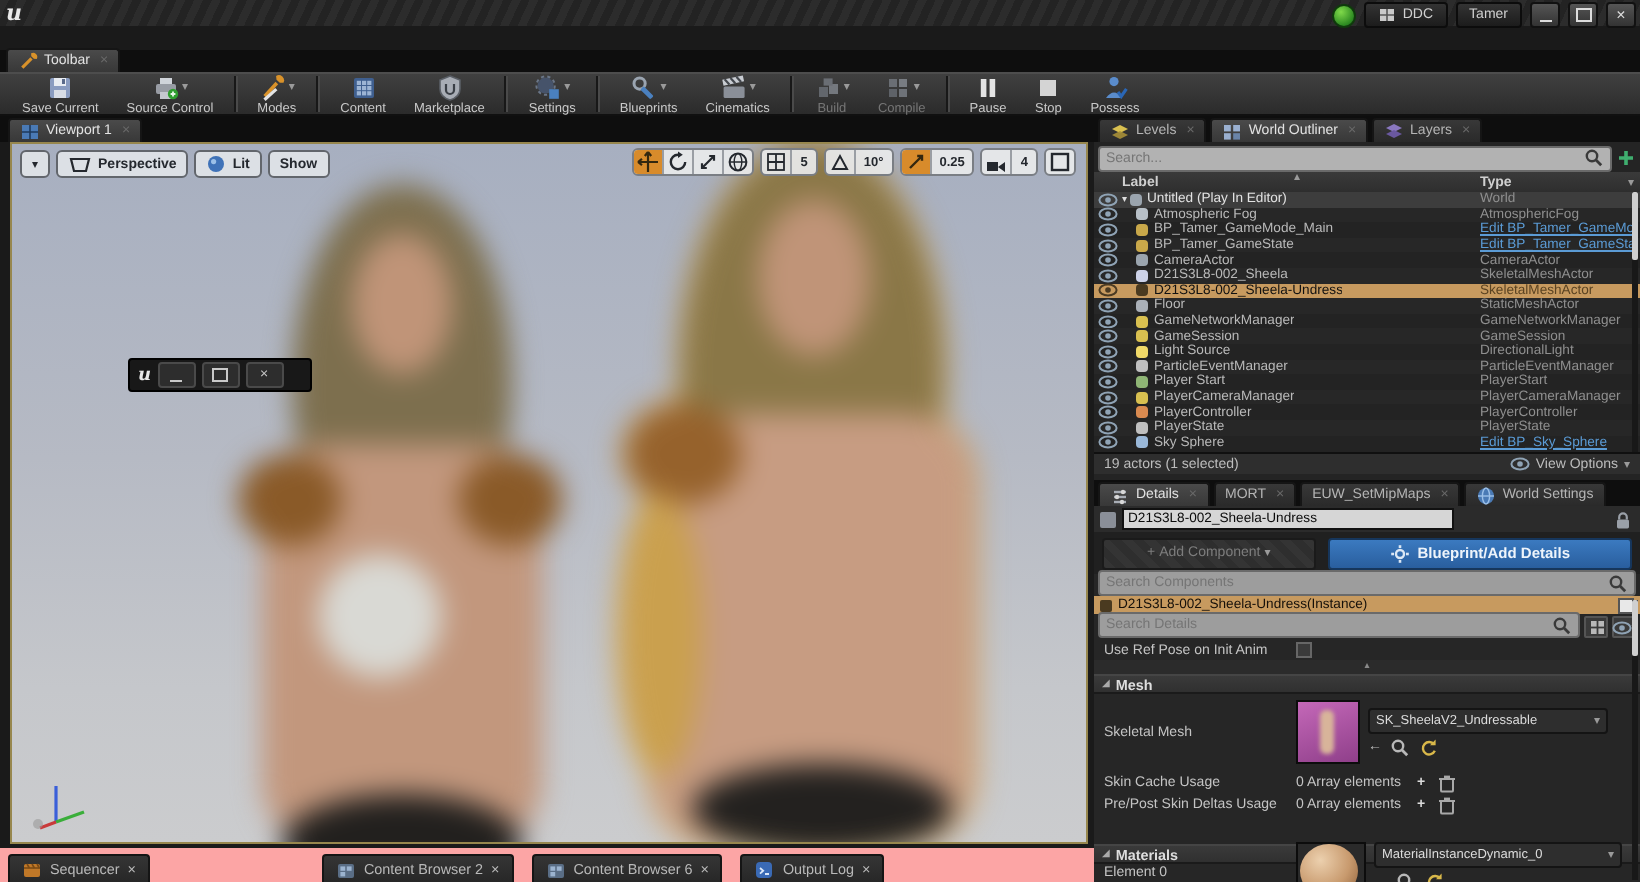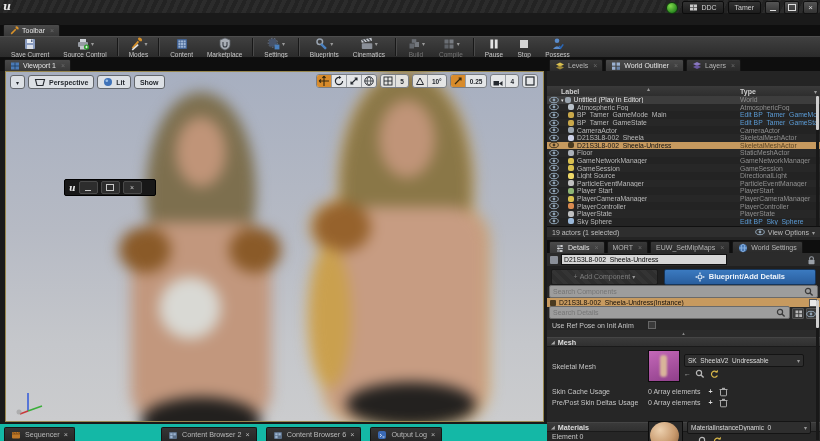--- a/index.html
+++ b/index.html
@@ -113,21 +113,21 @@
     font-size:7.2px;font-weight:bold;color:#dedede;padding-left:4px;box-sizing:border-box;gap:3px;}
   .ddown{height:11px;background:#2e2e2e;border:1px solid #141414;border-radius:2px;display:flex;align-items:center;
     font-size:6.5px;color:#dcdcdc;padding:0 3px;gap:3px;white-space:nowrap;}
   .thumb-mesh{width:30px;height:30px;border:1px solid #0c0c0c;background:linear-gradient(160deg,#c468b8,#8f3f8a);position:relative;overflow:hidden;}
   .thumb-mesh .mini{position:absolute;left:11px;top:4px;width:7px;height:22px;border-radius:3px;background:#d8b49a;filter:blur(1px);}
   .thumb-mat{width:33px;height:31px;border:1px solid #0c0c0c;background:#2a2a2a;position:relative;overflow:hidden;}
   .thumb-mat .sph{position:absolute;left:1px;top:0px;width:29px;height:27px;border-radius:50%;
     background:radial-gradient(circle at 35% 30%,#ecd0ae,#c89a6e 55%,#8a5c36);}
   .iconbar{display:flex;gap:4px;align-items:center;font-size:7px;color:#bbb;}
   
-  .bottombar{position:absolute;left:0;top:424px;width:547px;height:17px;background:#14b8a6;display:flex;align-items:flex-end;padding-left:4px;box-sizing:border-box;}
+  .bottombar{position:absolute;left:0;top:424px;width:547px;height:17px;background:#fca5a5;display:flex;align-items:flex-end;padding-left:4px;box-sizing:border-box;}
   .btab{height:13px;background:linear-gradient(#353535,#272727);border:1px solid #151515;border-bottom:none;border-radius:2px 2px 0 0;
     display:flex;align-items:center;gap:4px;font-size:7.2px;color:#b9b9b9;padding:0 6px;white-space:nowrap;}
   .bsp{flex:0 0 auto;}
 </style>
 </head>
 <body>
 
 <div class="app">
 
   <div class="titlebar">
@@ -538,20 +538,36 @@
             <svg width="10" height="10" viewBox="0 0 10 10">
               <path d="M5 1 L9 3 5 5 1 3z" fill="#8a78c0"></path>
               <path d="M5 4 L9 6 5 8 1 6z" fill="#6a58a0"></path>
             </svg>
           </span>
           <span>Layers</span>
           <span class="x">×</span>
         </div>
       </div>
 
+    <div class="searchrow">
+      <div class="searchbox">
+        <input placeholder="Search..." style="">
+        <span class="ic" id="magic1">
+            <svg width="10" height="10" viewBox="0 0 10 10">
+              <circle cx="4" cy="4" r="2.6" fill="none" stroke="#3a3a3a" stroke-width="1.2"></circle>
+              <line x1="6" y1="6" x2="8.6" y2="8.6" stroke="#3a3a3a" stroke-width="1.4"></line>
+            </svg>
+          </span>
+      </div>
+      <span class="ic" id="plusic">
+          <svg width="10" height="10" viewBox="0 0 10 10">
+            <path d="M5 1.5 V8.5 M1.5 5 H8.5" stroke="#3fae6f" stroke-width="1.8"></path>
+          </svg>
+        </span>
+    </div>
 
     <div class="colhdr">
       <span style="position:absolute;left:14px;top:1.5px;">Label</span>
       <span style="position:absolute;left:100px;top:-1px;color:#9a9a9a;font-size:6px;">▴</span>
       <span style="position:absolute;left:193px;top:1.5px;">Type</span>
       <span style="position:absolute;right:3px;top:2px;color:#9a9a9a;font-size:6px;">▾</span>
     </div>
 
     <div class="rows" id="outliner-rows">
         <div class="orow root" style="position: relative;">

